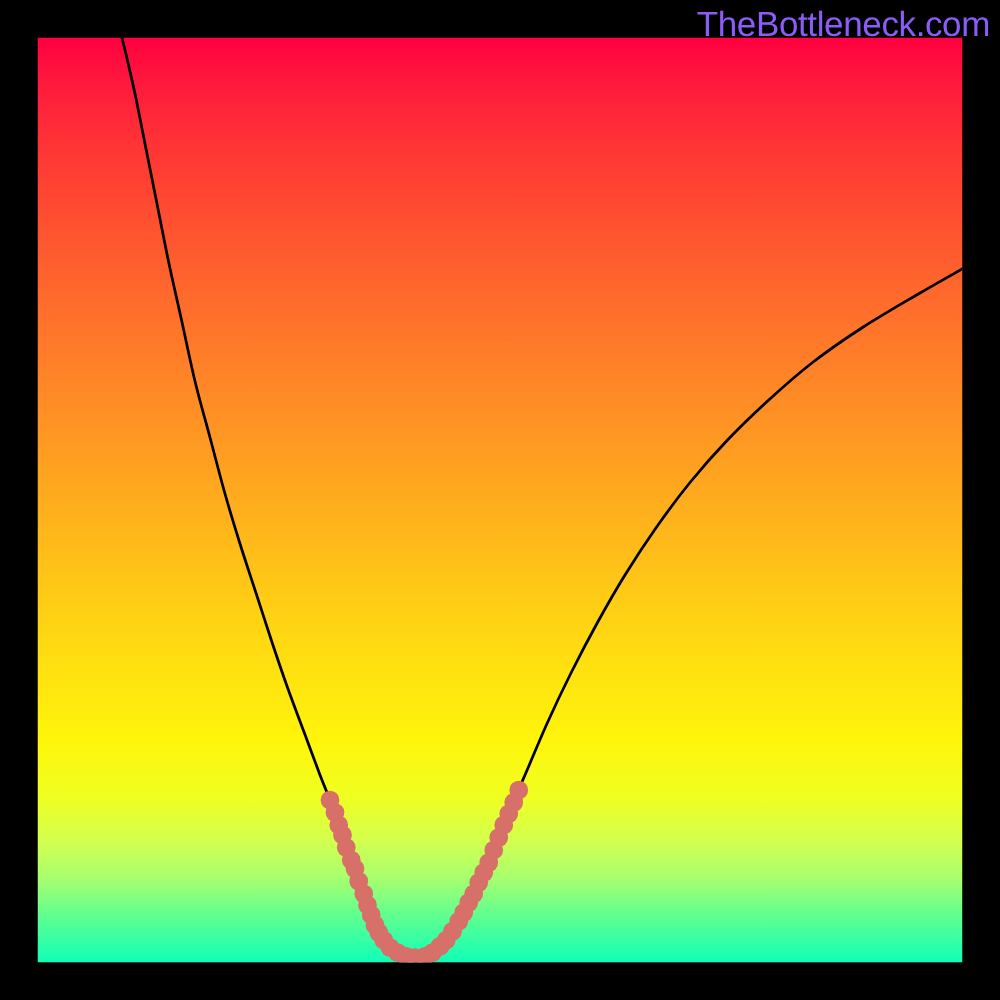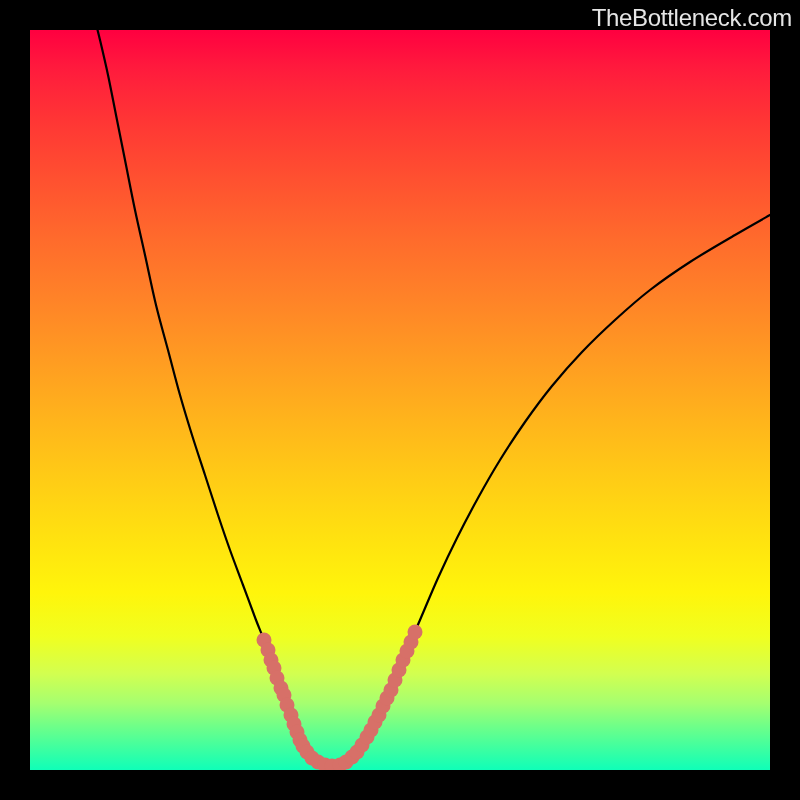--- a/index.html
+++ b/index.html
@@ -48,23 +48,23 @@
       #70ff88 94%,
       #3fffa0 97%,
       #0fffb8 100%
     );
   }
   .watermark {
     position: absolute;
     top: 4px;
     right: 8px;
     font-family: Arial, Helvetica, sans-serif;
-    font-size: 24px;
+    font-size: 28px;
     font-weight: 500;
-    color: #e5e5e5;
+    color: #8b5cf6;
     letter-spacing: -0.3px;
     z-index: 10;
   }
   svg.curve-layer {
     position: absolute;
     left: 0;
     top: 0;
     width: 100%;
     height: 100%;
     overflow: visible;

